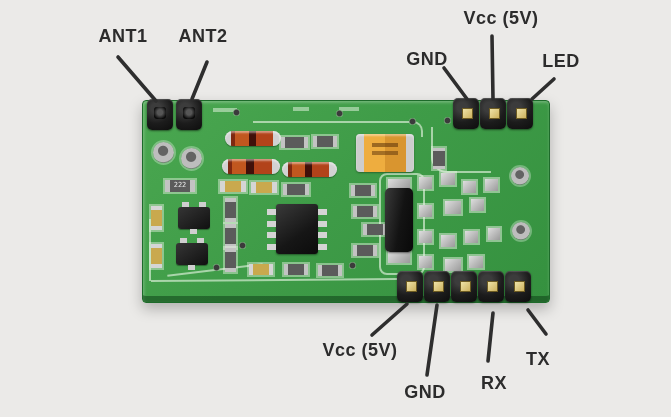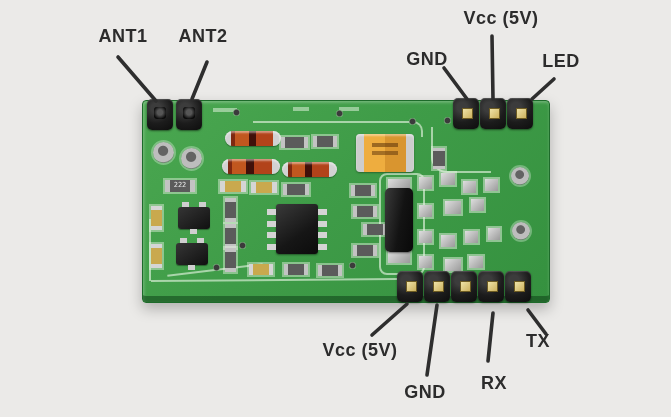--- a/index.html
+++ b/index.html
@@ -265,15 +265,15 @@
   </svg>
 
   <div class="callout" style="left:123px;top:26px;">ANT1</div>
   <div class="callout" style="left:203px;top:26px;">ANT2</div>
   <div class="callout" style="left:427px;top:49px;">GND</div>
   <div class="callout" style="left:501px;top:8px;">Vcc (5V)</div>
   <div class="callout" style="left:561px;top:51px;">LED</div>
   <div class="callout" style="left:360px;top:340px;">Vcc (5V)</div>
   <div class="callout" style="left:425px;top:382px;">GND</div>
   <div class="callout" style="left:494px;top:373px;">RX</div>
-  <div class="callout" style="left:538px;top:331px;">TX</div>
+  <div class="callout" style="left:538px;top:349px;">TX</div>
 
 </div>
 
 </body></html>

